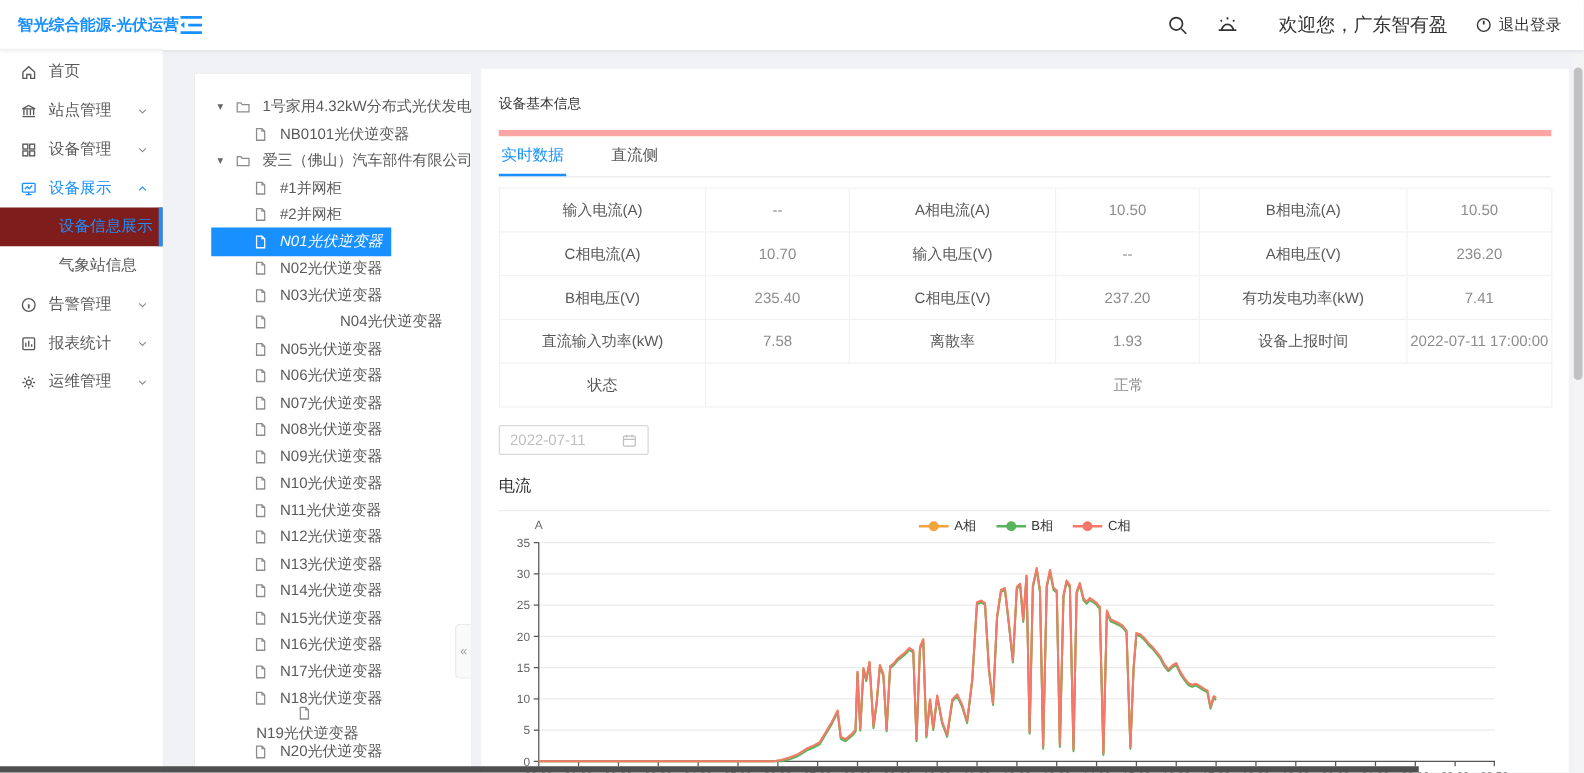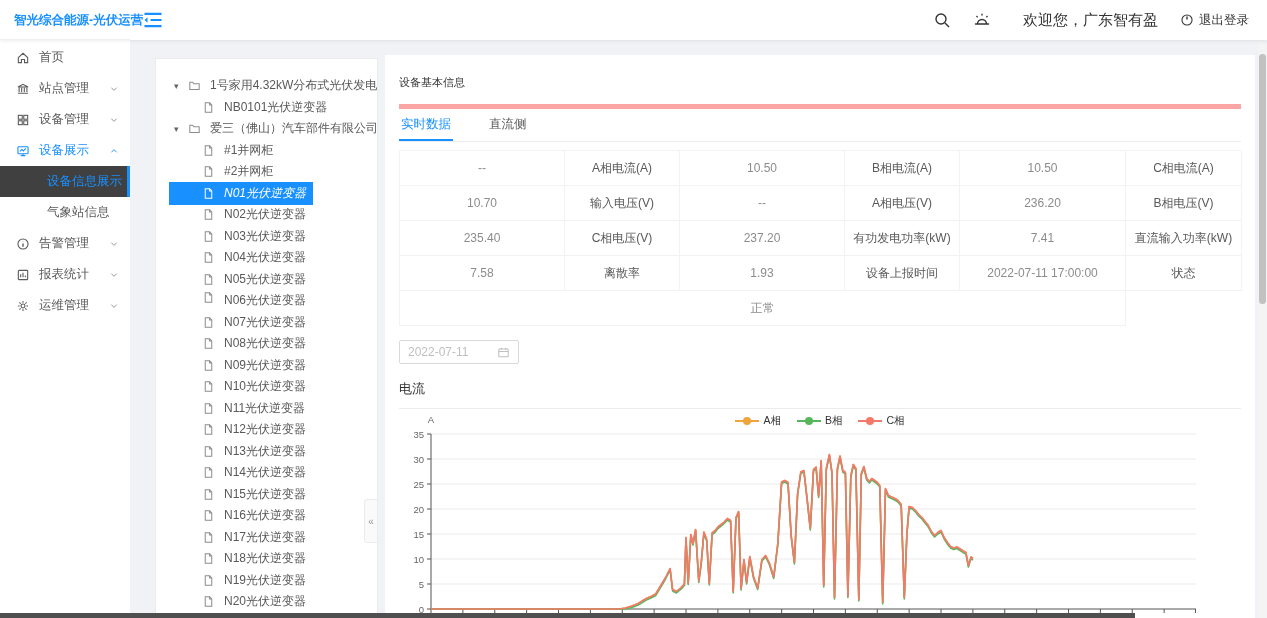--- a/index.html
+++ b/index.html
@@ -20,21 +20,21 @@
   .sidebar { position:absolute; left:0; top:40px; width:130px; bottom:0; background:#fff; z-index:4; }
   .menu { padding-top:2px; }
   .menu-item { position:relative; height:31px; display:flex; align-items:center; padding-left:16px;
     font-size:12.5px; color:#595959; cursor:pointer; white-space:nowrap; }
   .menu-item .mi-icon { width:14px; height:14px; margin-right:9px; color:#595959; flex:0 0 auto; }
   .menu-item.active, .menu-item.active .mi-icon { color:#1890ff; }
   .menu-item .chev { position:absolute; right:12px; top:12px; width:8px; height:8px; color:#8c8c8c; }
   .menu-item.active .chev { color:#1890ff; }
   .submenu-item { position:relative; height:31px; line-height:31px; padding-left:47px; font-size:12.5px;
     color:#595959; cursor:pointer; white-space:nowrap; }
-  .submenu-item.selected { background:#404040; color:#1890ff; }
+  .submenu-item.selected { background:#7f1d1d; color:#1890ff; }
   .submenu-item.selected::after { content:""; position:absolute; right:0; top:0; bottom:0; width:3px; background:#1890ff; }
   
   .tree-card { position:absolute; left:155px; top:58px; width:223px; height:560px; background:#fff;
     border:1px solid #ebebeb; overflow:hidden; z-index:3; }
   .tree { padding-top:16px; }
   .tree-row { height:21.5px; display:flex; align-items:center; font-size:12px; color:#595959;
     white-space:nowrap; cursor:pointer; }
   .tree-row .caret { width:10px; margin-left:18px; margin-right:4px; color:#666; font-size:9px; flex:0 0 auto; }
   .tree-row.lvl0 .t-icon { margin-left:0; }
   .tree-row.lvl1 { padding-left:46px; }
@@ -301,21 +301,21 @@
           <span class="t-icon">
             <svg viewBox="0 0 18 18" width="100%" height="100%" fill="none" stroke="currentColor" stroke-width="1.4">
               <path d="M4.5 2.5h6l3 3v10h-9z"></path>
               <path d="M10.5 2.5v3h3"></path>
             </svg>
           </span>
           <span class="tree-label">N03光伏逆变器</span>
         </span>
       </div>
       <div class="tree-row lvl1">
-        <span class="sel-wrap" style="display: flex; align-items: center;">
+        <span class="sel-wrap" style="display: flex; align-items: center; gap: 48px;">
           <span class="t-icon">
             <svg viewBox="0 0 18 18" width="100%" height="100%" fill="none" stroke="currentColor" stroke-width="1.4">
               <path d="M4.5 2.5h6l3 3v10h-9z"></path>
               <path d="M10.5 2.5v3h3"></path>
             </svg>
           </span>
           <span class="tree-label">N04光伏逆变器</span>
         </span>
       </div>
       <div class="tree-row lvl1">
@@ -323,21 +323,21 @@
           <span class="t-icon">
             <svg viewBox="0 0 18 18" width="100%" height="100%" fill="none" stroke="currentColor" stroke-width="1.4">
               <path d="M4.5 2.5h6l3 3v10h-9z"></path>
               <path d="M10.5 2.5v3h3"></path>
             </svg>
           </span>
           <span class="tree-label">N05光伏逆变器</span>
         </span>
       </div>
       <div class="tree-row lvl1">
-        <span class="sel-wrap" style="display: flex; ">
+        <span class="sel-wrap" style="display: flex; align-items: center;">
           <span class="t-icon">
             <svg viewBox="0 0 18 18" width="100%" height="100%" fill="none" stroke="currentColor" stroke-width="1.4">
               <path d="M4.5 2.5h6l3 3v10h-9z"></path>
               <path d="M10.5 2.5v3h3"></path>
             </svg>
           </span>
           <span class="tree-label">N06光伏逆变器</span>
         </span>
       </div>
       <div class="tree-row lvl1">
@@ -466,21 +466,21 @@
           <span class="t-icon">
             <svg viewBox="0 0 18 18" width="100%" height="100%" fill="none" stroke="currentColor" stroke-width="1.4">
               <path d="M4.5 2.5h6l3 3v10h-9z"></path>
               <path d="M10.5 2.5v3h3"></path>
             </svg>
           </span>
           <span class="tree-label">N18光伏逆变器</span>
         </span>
       </div>
       <div class="tree-row lvl1">
-        <span class="sel-wrap" style="display: flex; align-items: center;">
+        <span class="sel-wrap" style="display: flex; align-items: center; flex-direction: column;">
           <span class="t-icon">
             <svg viewBox="0 0 18 18" width="100%" height="100%" fill="none" stroke="currentColor" stroke-width="1.4">
               <path d="M4.5 2.5h6l3 3v10h-9z"></path>
               <path d="M10.5 2.5v3h3"></path>
             </svg>
           </span>
           <span class="tree-label">N19光伏逆变器</span>
         </span>
       </div>
       <div class="tree-row lvl1">
@@ -509,20 +509,21 @@
   <div class="collapse-handle">«</div>
 </div>
 
 <div class="panel">
   <div class="panel-title">设备基本信息</div>
   <div class="tabs">
     <div class="tab active">实时数据</div>
     <div class="tab">直流侧</div>
   </div>
   <div class="info-table" id="infoTable">
+      <div class="cell lbl">输入电流(A)</div>
       <div class="cell val">--</div>
       <div class="cell lbl">A相电流(A)</div>
       <div class="cell val">10.50</div>
       <div class="cell lbl">B相电流(A)</div>
       <div class="cell val">10.50</div>
       <div class="cell lbl">C相电流(A)</div>
       <div class="cell val">10.70</div>
       <div class="cell lbl">输入电压(V)</div>
       <div class="cell val">--</div>
       <div class="cell lbl">A相电压(V)</div>

